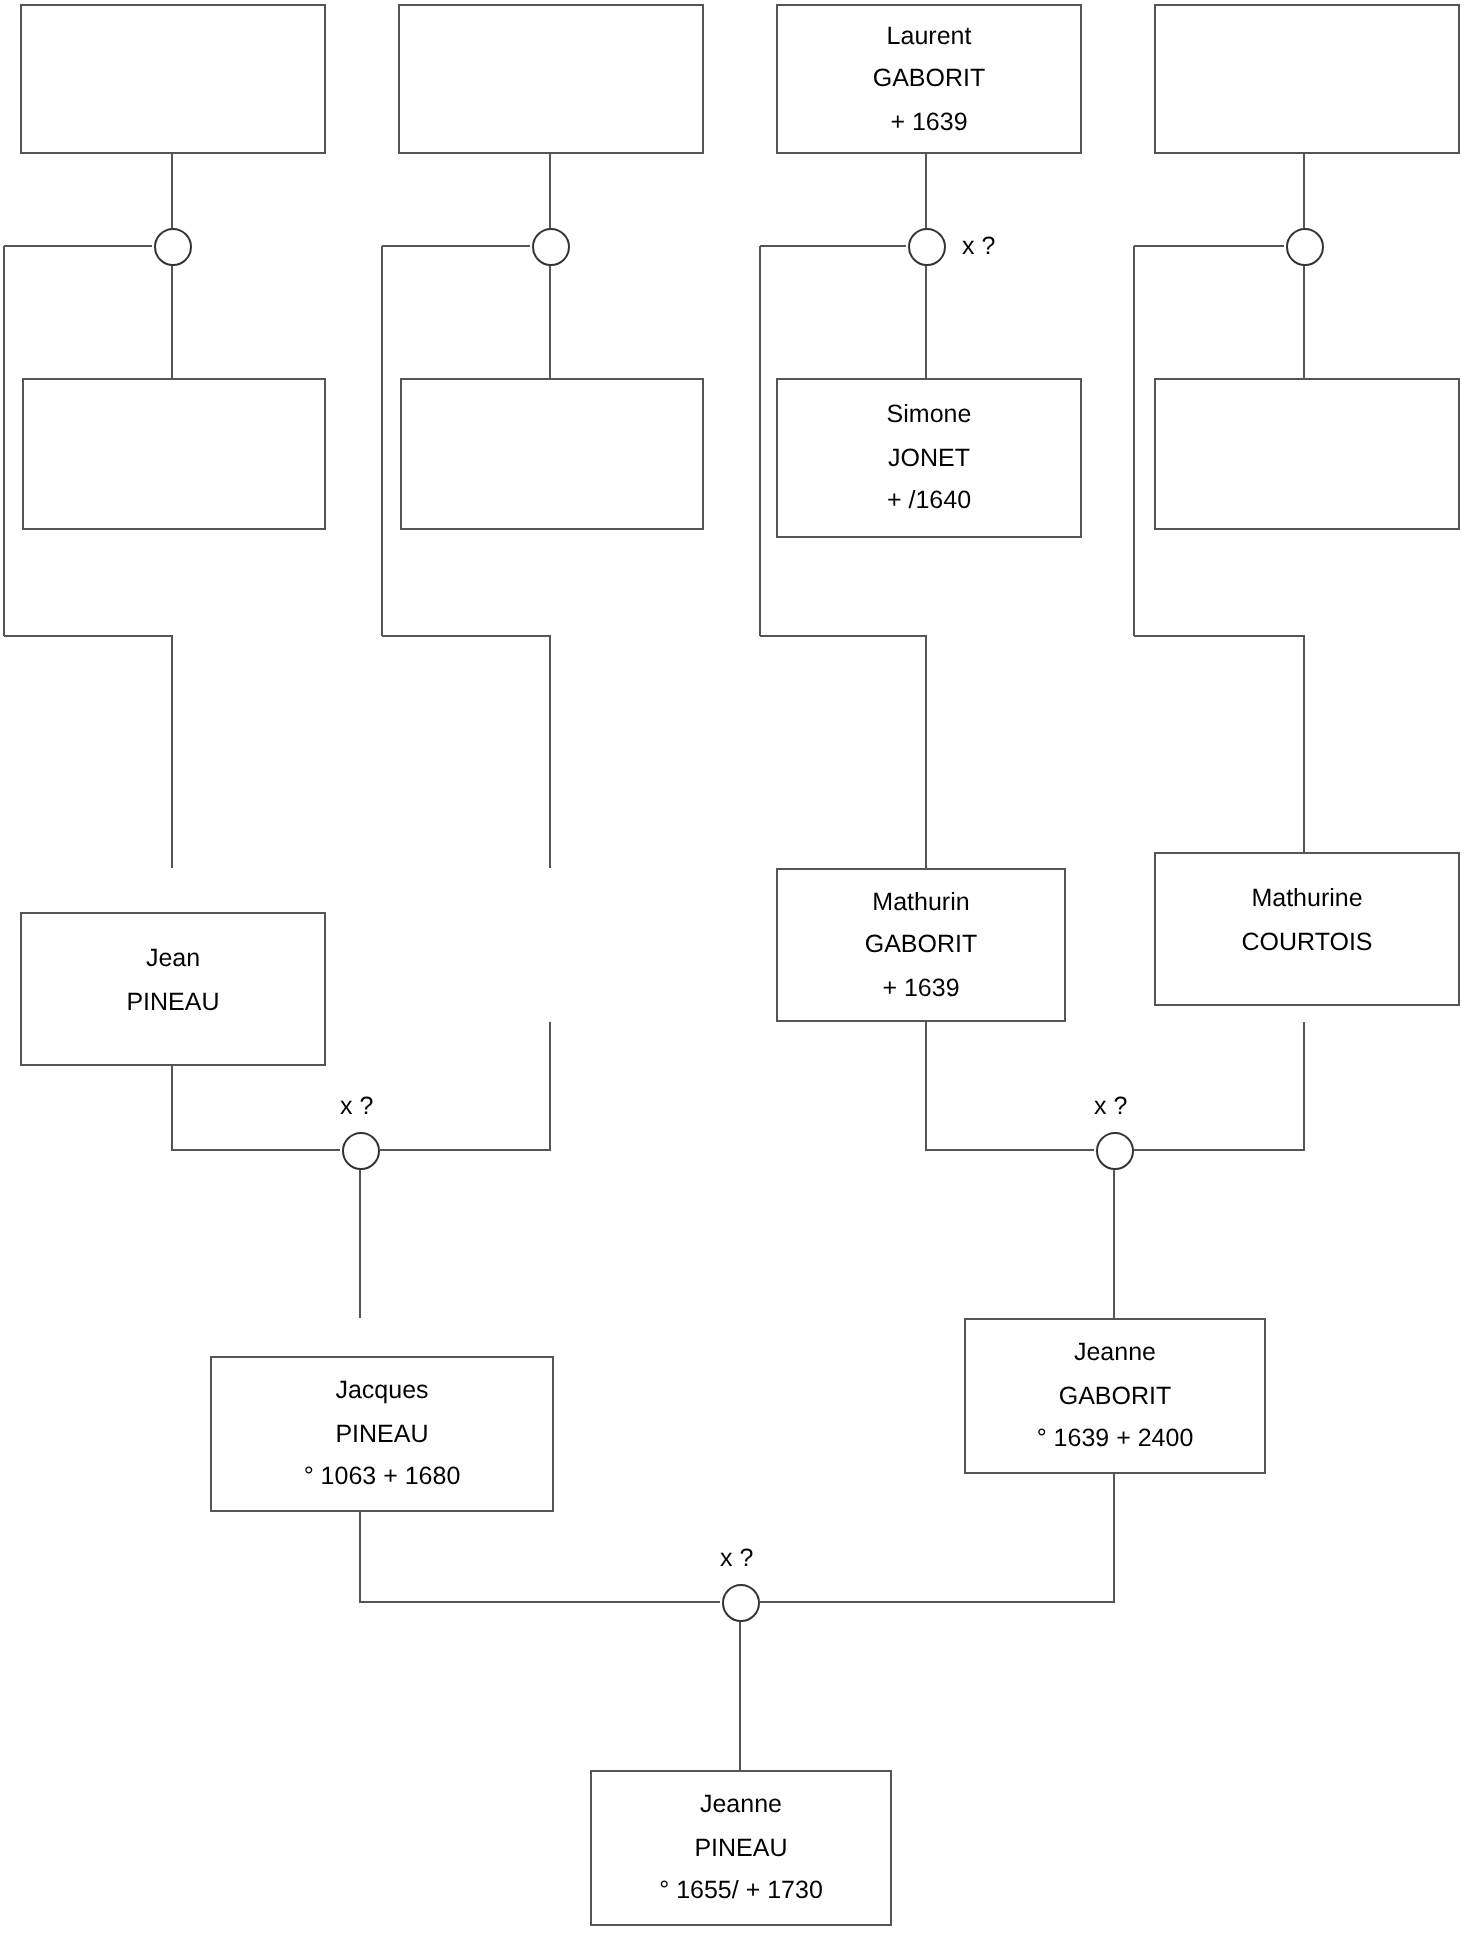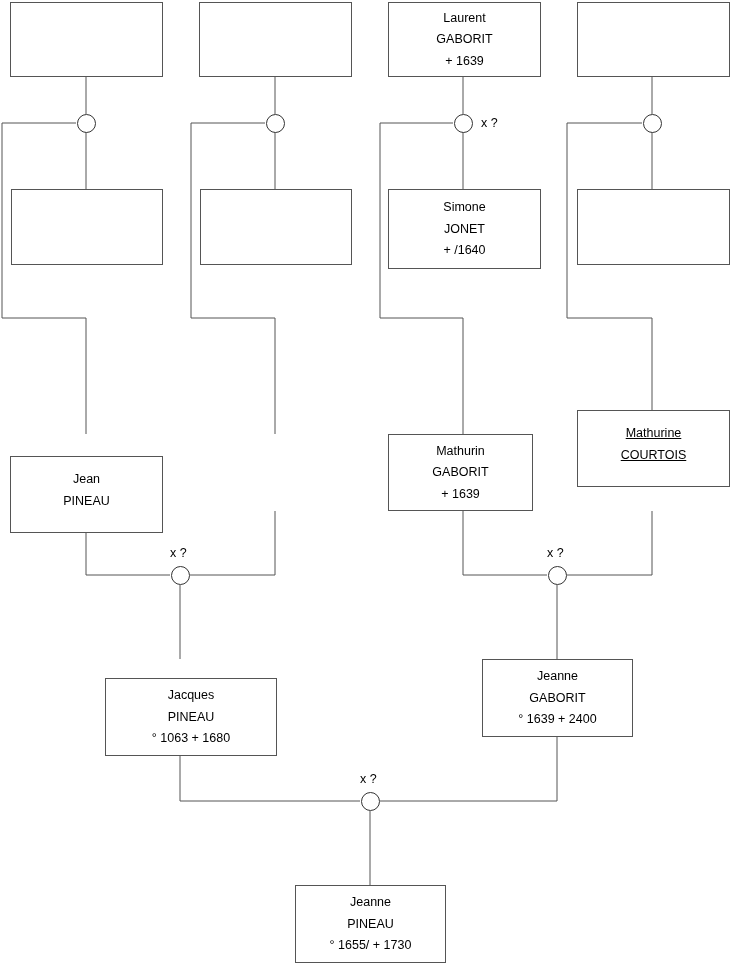--- a/index.html
+++ b/index.html
@@ -156,21 +156,21 @@
 
   </div>
 
 
   <div class="person-box" style="left: 388px; top: 434px; width: 145px; height: 77px;">
     <span class="ln ln-given">Mathurin</span>
     <span class="ln ln-sur">GABORIT</span>
     <span class="ln ln-dates">+ 1639</span>
   </div>
 
-  <div class="person-box" style="left: 577px; top: 410px; width: 153px; height: 77px; text-decoration: underline;">
+  <div class="person-box" style="left: 577px; top: 426px; width: 153px; height: 77px;">
     <span class="ln ln-given">Mathurine</span>
     <span class="ln ln-sur">COURTOIS</span>
 
   </div>
 
   <div class="person-box" style="left: 105px; top: 678px; width: 172px; height: 78px;">
     <span class="ln ln-given">Jacques</span>
     <span class="ln ln-sur">PINEAU</span>
     <span class="ln ln-dates">° 1063 + 1680</span>
   </div>

